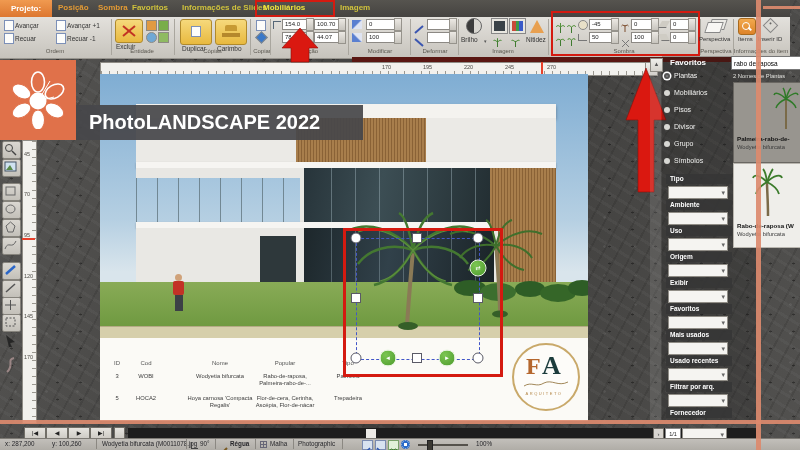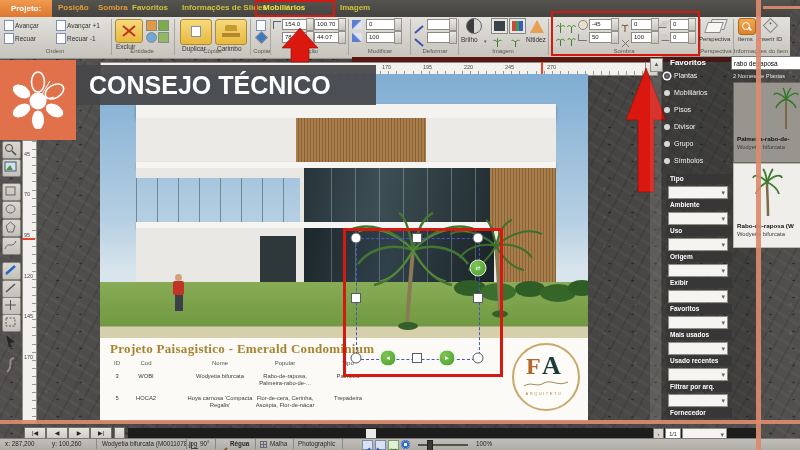--- a/index.html
+++ b/index.html
@@ -364,21 +364,20 @@
           <path d="M313,176 C332,158 352,152 368,158"></path>
         <path d="M313,176 C304,194 292,204 280,207"></path>
           <path d="M313,176 C322,194 334,204 346,207"></path>
       </g>
       <ellipse cx="308" cy="252" rx="10" ry="4" fill="#355f28"></ellipse>
       <ellipse cx="400" cy="240" rx="8" ry="3.5" fill="#355f28"></ellipse>
     </svg>
   </div>
 
   <div class="abs slidewhite" style="left:100px;top:338px;width:488px;height:83px">
-    <div class="abs" style="left:10px;top:3px;font-family:'Liberation Serif',serif;font-weight:bold;font-size:13px;color:#a8842f;letter-spacing:.3px">Projeto Paisagistico - Emerald Condominium</div>
     <div class="abs hdr" style="left:8px;top:22px;width:18px;text-align:center">ID</div>
     <div class="abs hdr" style="left:28px;top:22px;width:36px;text-align:center">Cod</div>
     <div class="abs hdr" style="left:75px;top:22px;width:90px;text-align:center">Nome</div>
     <div class="abs hdr" style="left:140px;top:22px;width:90px;text-align:center">Popular</div>
     <div class="abs hdr" style="left:218px;top:22px;width:60px;text-align:center">Tipo</div>
     <div class="abs cell" style="left:8px;top:35px;width:18px">3</div>
     <div class="abs cell" style="left:28px;top:35px;width:36px">WOBI</div>
     <div class="abs cell" style="left:75px;top:35px;width:90px">Wodyetia bifurcata</div>
     <div class="abs cell" style="left:140px;top:35px;width:90px">Rabo-de-raposa,
 Palmeira-rabo-de-...</div>
@@ -543,15 +542,15 @@
         <ellipse cx="28" cy="11" rx="6.5" ry="10" transform="rotate(120 28 30)"></ellipse>
         <ellipse cx="28" cy="11" rx="6.5" ry="10" transform="rotate(180 28 30)"></ellipse>
         <ellipse cx="28" cy="11" rx="6.5" ry="10" transform="rotate(240 28 30)"></ellipse>
         <ellipse cx="28" cy="11" rx="6.5" ry="10" transform="rotate(300 28 30)"></ellipse>
       </g>
       <circle cx="28" cy="30" r="8.5" fill="#fff"></circle>
       <line x1="28" y1="30" x2="40" y2="10" stroke="#fff" stroke-width="1"></line>
       <line x1="28" y1="30" x2="44" y2="26" stroke="#fff" stroke-width="1"></line>
     </svg>
   </div>
-  <div class="abs band" style="left:76px;top:65px;width:287px;height:40px;font-size:25px;line-height:40px;padding-left:13px">CONSEJO TÉCNICO</div>
+  <div class="abs band" style="left:76px;top:105px;width:274px;height:35px;font-size:20px;line-height:34px;padding-left:13px">PhotoLANDSCAPE 2022</div>
 
 </div>
 
 </body></html>

